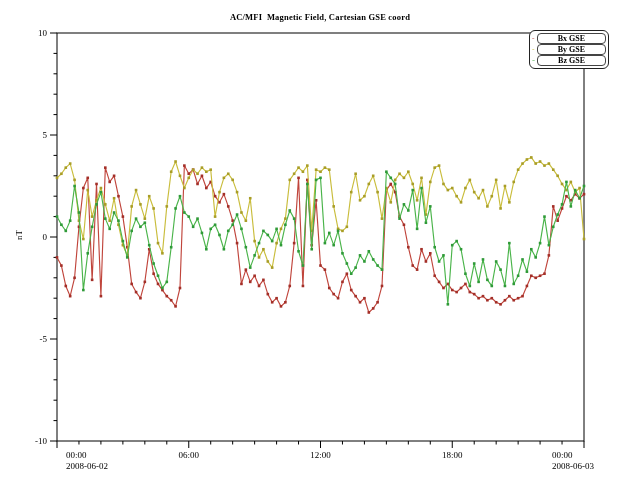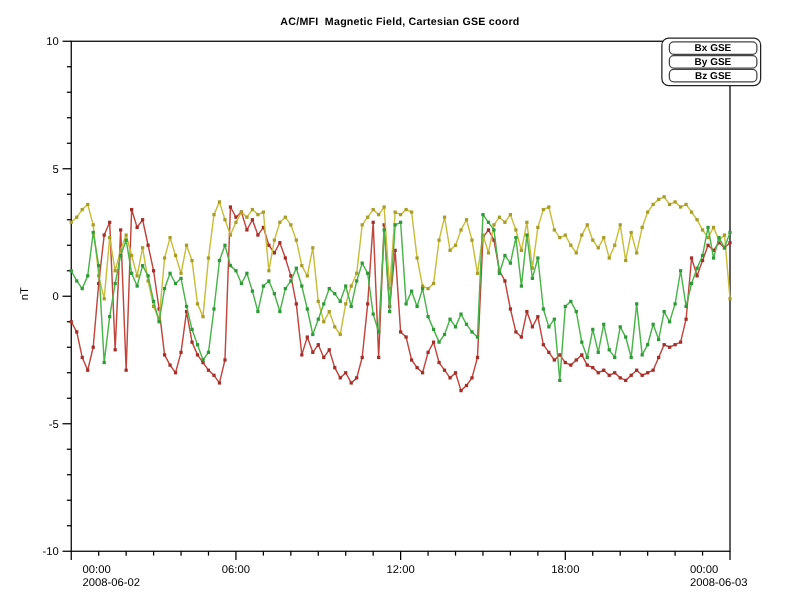--- a/index.html
+++ b/index.html
@@ -1,18 +1,18 @@
 <!DOCTYPE html>
 <html><head>
 <meta charset="utf-8">
 <style>
   html,body{margin:0;padding:0;background:#fff;}
   .page{
     position:relative;width:640px;height:480px;background:#fff;overflow:hidden;
-    font-family:Liberation Sans, sans-serif;color:#000;
+    font-family:Liberation Serif, serif;color:#000;
   }
   .chart-title{
     position:absolute;left:0;top:12px;width:640px;text-align:center;
     font-size:8.5px;font-weight:bold;white-space:pre;letter-spacing:0.2px;
   }
   .y-unit{
     position:absolute;left:14px;top:230px;font-size:9px;
     transform:rotate(-90deg);transform-origin:center;
   }
   svg.plot{position:absolute;left:0;top:0;}

